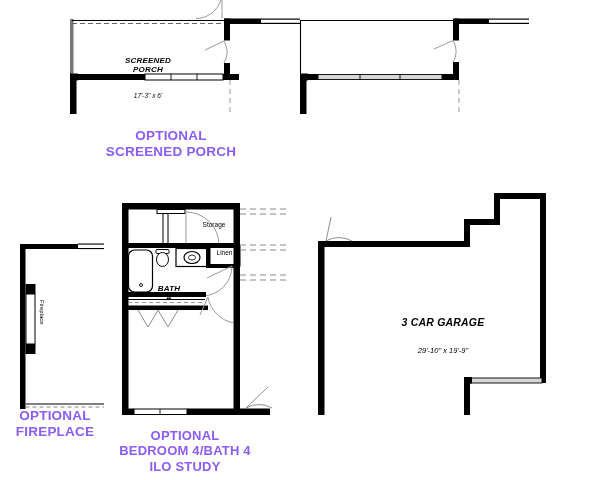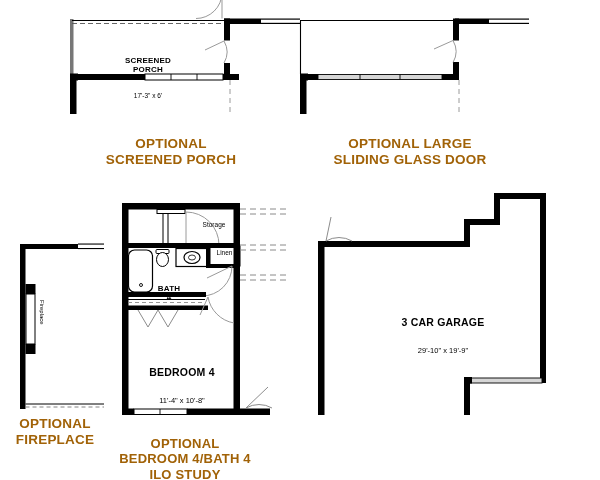--- a/index.html
+++ b/index.html
@@ -26,34 +26,34 @@
     left: 0; top: 0;
     width: 600px;
     height: 480px;
     display: block;
   }
   .caption {
     position: absolute;
     text-align: center;
     font-weight: bold;
     font-family: "Liberation Sans", sans-serif;
-    color: #a16207;
+    color: #8b5cf6;
     line-height: 1.18;
     letter-spacing: 0.2px;
     white-space: pre-line;
-    margin-top: 8px;
   }
   .cap-lg { font-size: 13.5px; }
   .cap-md { font-size: 13px; }
   .room-label {
     position: absolute;
     text-align: center;
     font-family: "Liberation Sans", sans-serif;
     color: #000000;
     white-space: pre-line;
+    font-style: italic;
   }
   .room-name {
     font-weight: bold;
     font-size: 8px;
     letter-spacing: 0.2px;
     line-height: 1.15;
     display: block;
   }
   .room-name.big { font-size: 10.5px; }
   .room-dim {
@@ -253,41 +253,35 @@
   <div class="room-label" style="left:104px; top:38px; width:88px;">
     <span class="room-name">SCREENED
 PORCH</span>
     <span class="room-dim">17'-3" x 6'</span>
   </div>
 
 
   <div class="caption cap-lg" style="left:86px; top:128px; width:170px;">OPTIONAL
 SCREENED PORCH</div>
 
-  <div class="caption cap-lg" style="left:314px; top:128px; width:192px;">OPTIONAL LARGE
-SLIDING GLASS DOOR</div>
 
   <div class="vert-label" style="left:45px; top:300px;">Fireplace</div>
 
   <div class="caption cap-lg" style="left:0px; top:408px; width:110px;">OPTIONAL
 FIREPLACE</div>
 
   <div class="small-label" style="left:193px; top:221px; width:42px;">Storage</div>
 
   <div class="small-label" style="left:208px; top:249px; width:33px;">Linen</div>
 
   <div class="room-label" style="left:142px; top:266px; width:54px;">
     <span class="room-name">BATH
 4</span>
   </div>
 
-  <div class="room-label" style="left:136px; top:348px; width:92px;">
-    <span class="room-name big">BEDROOM 4</span>
-    <span class="room-dim big">11'-4" x 10'-8"</span>
-  </div>
 
   <div class="caption cap-md" style="left:105px; top:428px; width:160px;">OPTIONAL
 BEDROOM 4/BATH 4
 ILO STUDY</div>
 
   <div class="room-label" style="left:383px; top:298px; width:120px;">
     <span class="room-name big">3 CAR GARAGE</span>
     <span class="room-dim big">29'-10" x 19'-9"</span>
   </div>
 

